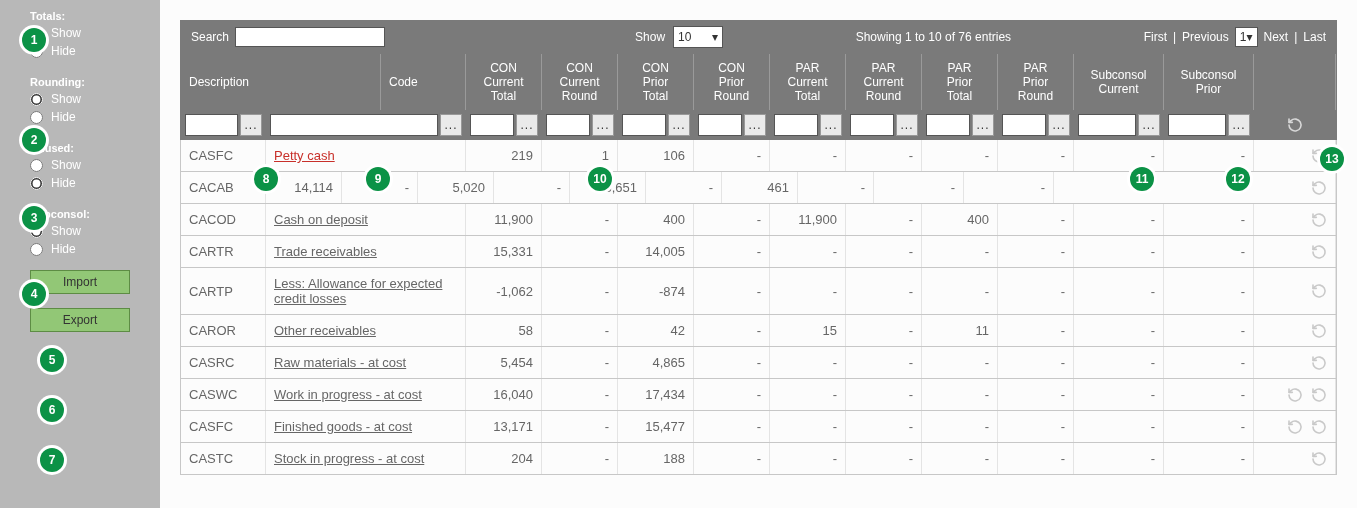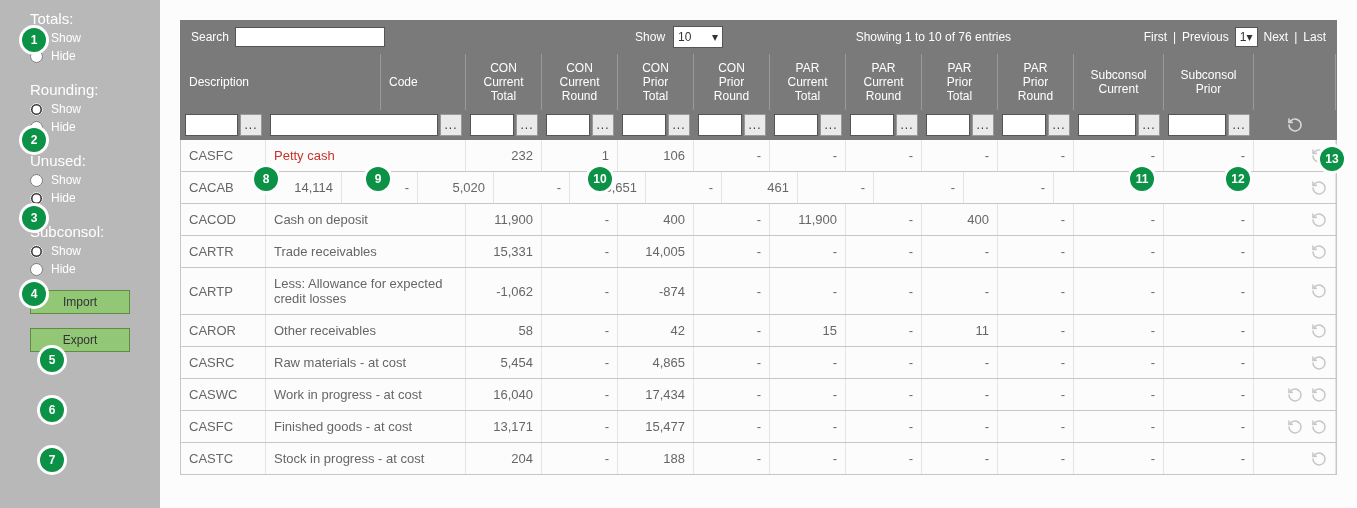--- a/index.html
+++ b/index.html
@@ -20,21 +20,21 @@
   .sidebar {
     width: 160px;
     min-width: 160px;
     background: #b8b8b8;
     padding: 6px 0 6px 30px;
     display: flex;
     flex-direction: column;
     gap: 2px;
   }
   .side-group { margin-top: 4px; margin-bottom: 10px; }
-  .side-title { color: #fff; font-size: 15px; margin-bottom: 2px; font-weight: 400; }
+  .side-title { color: #fff; font-size: 11px; margin-bottom: 2px; font-weight: 700; }
   .radio-row { display: flex; align-items: center; gap: 4px; color: #fff; font-size: 12px; line-height: 18px;}
   .radio-row input[type=radio]{ margin:0 4px 0 0; accent-color:#fff;}
   .side-btn {
     width: 100px;
     height: 24px;
     margin-bottom: 12px;
     background: #92c776;
     border: 1px solid #5d8c44;
     color: #333;
     font-size: 12px;
@@ -112,21 +112,21 @@
   .undo-icon { display:flex; align-items:center; justify-content:center; width:100%; height:22px; color:#ddd; cursor:pointer;}
   
   .tbody { border:1px solid #c7c7c7; border-top:none;}
   .row { display:flex; align-items:stretch; border-top:1px solid #c7c7c7;}
   .row:first-child{ border-top:none;}
   .cell {
     padding:8px 8px; font-size:13px; color:#666; border-right:1px solid #e4e4e4;
     display:flex; align-items:center;
   }
   .cell.code { color:#666;}
-  .cell.desc { color:#666;}
+  .cell.desc { color:#666;text-decoration:underline;}
   .cell.num  { justify-content:flex-end; text-align:right;}
   .cell.act  { justify-content:flex-end; padding:4px 6px; gap:4px; flex:1;}
   .row.hl .cell.desc { color:#c8302a;}
   .row-undo {
     width:20px;height:20px;display:flex;align-items:center;justify-content:center;color:#bdbdbd;cursor:pointer;
   }
   
   .badge {
     position:absolute; width:24px; height:24px; border-radius:50%;
     background:#0b9246; color:#fff; display:flex; align-items:center; justify-content:center;
@@ -286,21 +286,21 @@
               <polyline points="3 3 3 8 8 8"></polyline>
             </svg>
           </div>
         </div>
       </div>
 
     <div class="tbody" id="tbody">
         <div class="row hl">
           <div class="cell code col-code">CASFC</div>
           <div class="cell desc col-desc">Petty cash</div>
-          <div class="cell num col-num">232</div>
+          <div class="cell num col-num">219</div>
           <div class="cell num col-num">1</div>
           <div class="cell num col-num">106</div>
           <div class="cell num col-num">-</div>
           <div class="cell num col-num">-</div>
           <div class="cell num col-num">-</div>
           <div class="cell num col-num">-</div>
           <div class="cell num col-num">-</div>
           <div class="cell num col-sub">-</div>
           <div class="cell num col-sub">-</div>
           <div class="cell act col-act">

